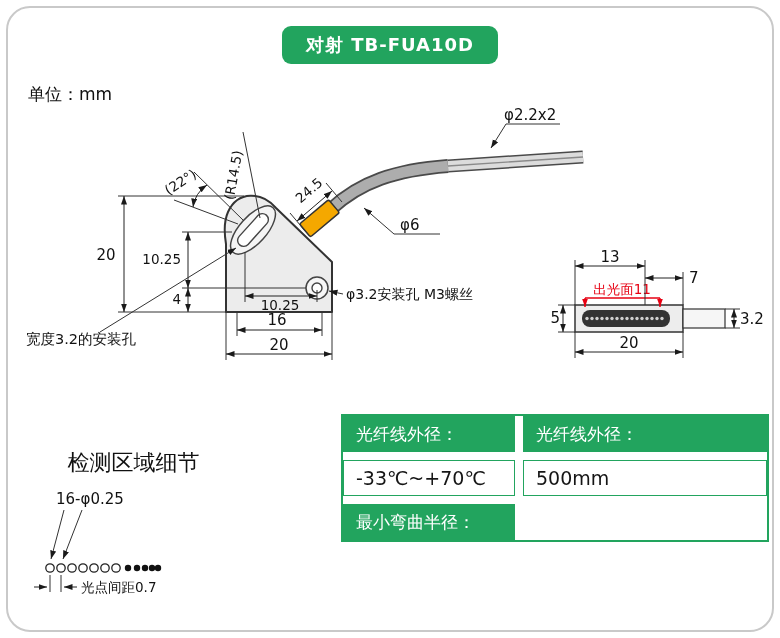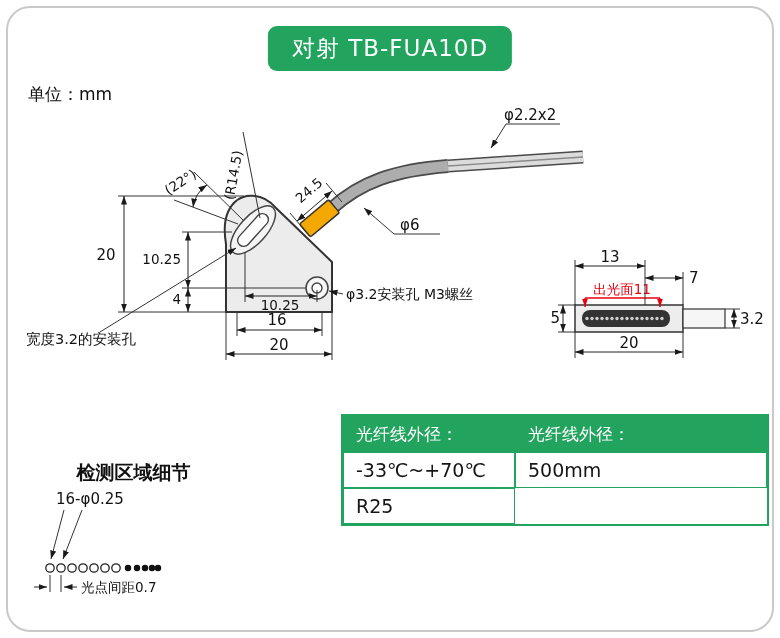--- a/index.html
+++ b/index.html
@@ -7,33 +7,33 @@
     width:780px;height:638px;position:relative;background:#ffffff;
     font-family:"DejaVu Sans","Liberation Sans",sans-serif;color:#111;
     overflow:hidden;
   }
   .frame{
     position:absolute;inset:6px;border:2px solid #c9c9c9;border-radius:24px;
     pointer-events:none;
   }
   .badge{
     position:absolute;top:26px;left:50%;transform:translateX(-50%);
-    background:var(--green,#22a45e);color:#fff;font-weight:normal;font-size:23px;
+    background:var(--green,#22a45e);color:#fff;font-weight:bold;font-size:18px;
     padding:7px 24px;border-radius:9px;letter-spacing:1px;white-space:nowrap;
   }
   .unit{position:absolute;left:28px;top:83px;font-size:17px;color:#111;}
   .detect-title{
     position:absolute;left:46px;top:448px;width:175px;text-align:center;
-    font-size:19px;font-weight:bold;color:#111;margin-top:12px;
+    font-size:22px;font-weight:normal;color:#111;
   }
   
   .spec-table{
     position:absolute;left:341px;top:414px;width:424px;
     display:grid;grid-template-columns:172px 1fr;grid-auto-rows:36px;
-    border:2px solid var(--green,#22a45e);background:#fff;
+    border:2px solid var(--green,#22a45e);background:#fff;gap:8px;
   }
   .spec-table .cell{
     border:1px solid var(--green,#22a45e);display:flex;align-items:center;
     padding:0 12px;white-space:nowrap;overflow:hidden;
   }
   .spec-table .lab{background:var(--green,#22a45e);color:#fff;font-size:17px;}
   .spec-table .val{color:#151515;font-size:19px;}
   
   svg{position:absolute;overflow:visible;}
   .dimline{stroke:#222;stroke-width:1;fill:none;}
@@ -235,14 +235,14 @@
     <path class="dimline" d="M59,149 L46,149" marker-end="url(#ar3)"></path>
   </g>
   <text class="dimtxt" x="63" y="154">光点间距0.7</text>
 </svg>
 
 <div class="spec-table">
   <div class="cell lab">光纤线外径：</div>
   <div class="cell lab">光纤线外径：</div>
   <div class="cell val">-33℃~+70℃</div>
   <div class="cell val">500mm</div>
-  <div class="cell val">R25</div>
+  <div class="cell lab">最小弯曲半径：</div>
 </div>
 
 </body></html>

